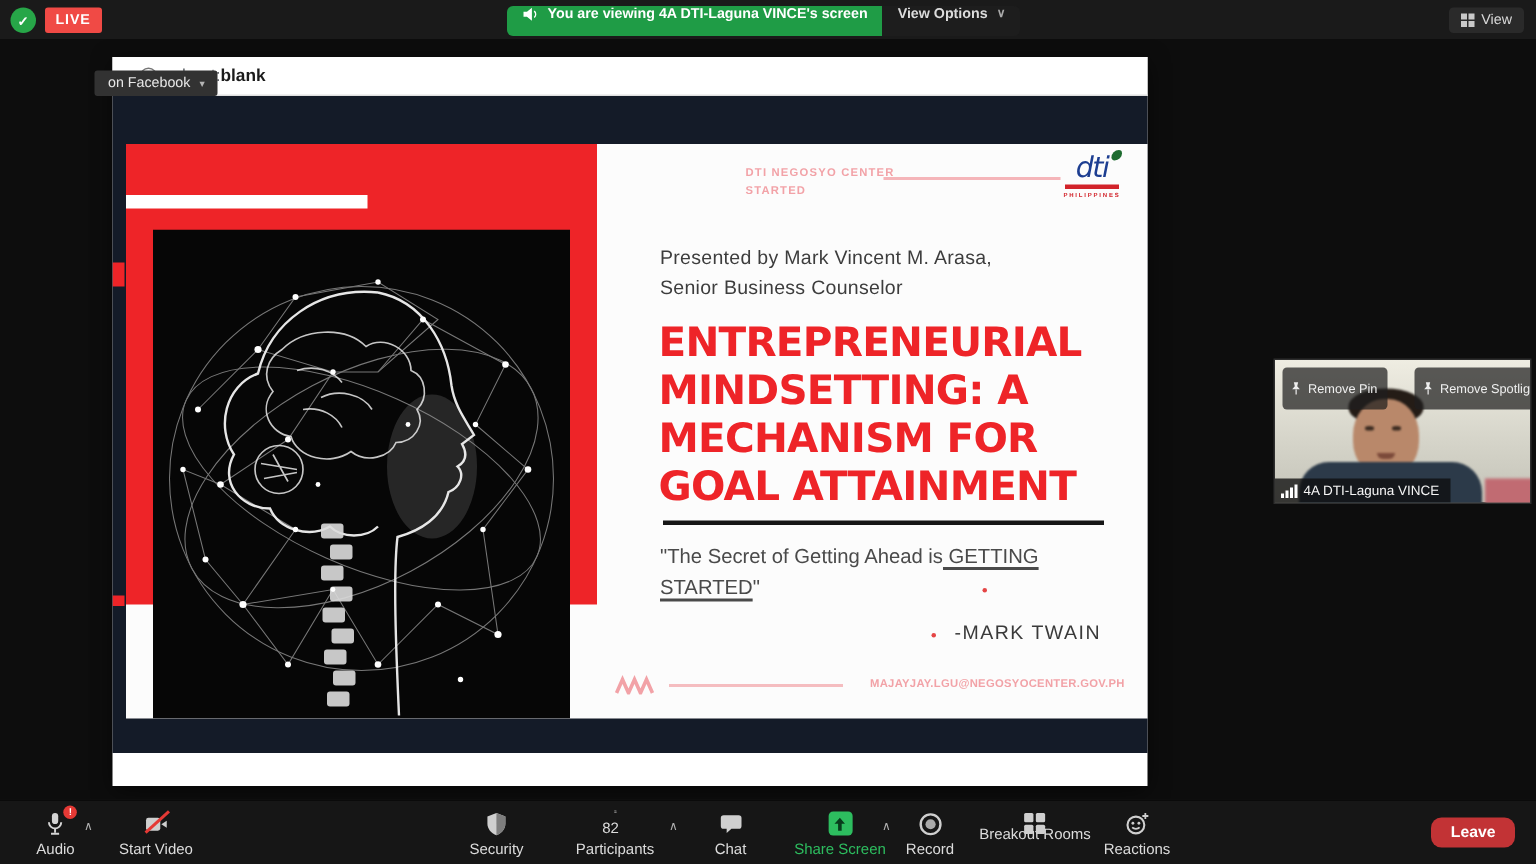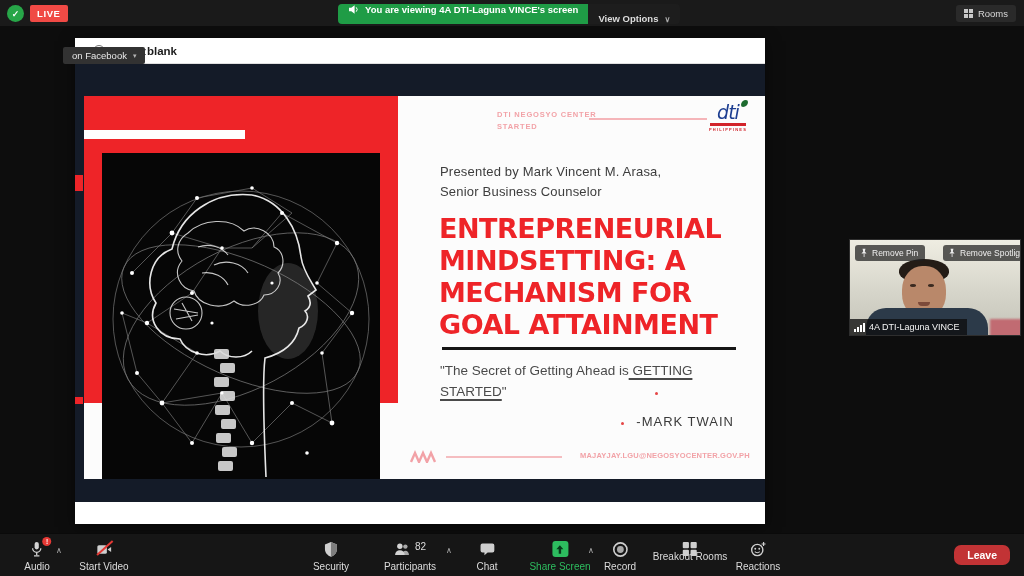--- a/index.html
+++ b/index.html
@@ -12,21 +12,21 @@
   .shield-badge { position:absolute; left:7px; top:5px; width:17px; height:17px; border-radius:50%;
     background:#27a648; color:#fff; font-size:9px; font-weight:bold; display:flex; align-items:center; justify-content:center; }
   .live-badge { position:absolute; left:30px; top:5px; height:17px; padding:0 7px; background:var(--live_red,#f04a45);
     color:#fff; font-size:9.5px; font-weight:bold; letter-spacing:.6px; border-radius:2px; display:flex; align-items:center; }
   .fb-chip { position:absolute; left:63px; top:5px; height:17px; padding:0 9px; background:#323232; border-radius:2px;
     color:#e8e8e8; font-size:9.5px; display:flex; align-items:center; gap:6px;margin-top:42px; }
   .fb-chip .caret { font-size:7px; color:#b5b5b5; }
   .banner-group { position:absolute; left:338px; top:4px; height:20px; display:flex; }
   .share-banner { background:var(--banner_green,#1f9c46); border-radius:4px 0 0 4px; display:flex; align-items:flex-start;
     gap:6px; padding:0 10px; color:#fff; font-size:9.5px; font-weight:600; }
-  .view-options { background:#1d1d1d; border-radius:0 4px 4px 0; display:flex; align-items:flex-end; gap:6px;
+  .view-options { background:#1d1d1d; border-radius:0 4px 4px 0; display:flex; align-items:flex-start; gap:6px;
     padding:0 10px; color:#dcdcdc; font-size:9.5px; font-weight:600; cursor:default; }
   .view-options .chev { font-size:8px; color:#aaa; }
   .view-btn { position:absolute; right:8px; top:5px; height:17px; padding:0 8px; background:#2a2a2a; border-radius:3px;
     display:flex; align-items:center; gap:5px; color:#d9d9d9; font-size:9.5px; }
   .grid-icon { display:grid; grid-template-columns:4px 4px; grid-gap:1px; }
   .grid-icon i { width:4px; height:4px; background:#c9c9c9; }
 
   
   .share-area { position:absolute; left:0; top:26px; width:1024px; height:507px; background:#0d0d0d; }
   .edge-window { position:absolute; left:75px; top:12px; width:690px; height:486px; background:#fff;
@@ -76,31 +76,31 @@
 
   
   .video-tile { position:absolute; left:849px; top:239px; width:172px; height:97px; overflow:hidden;
     border:1px solid #2e2e2e; background:linear-gradient(180deg,#efede2 0%,#d6d5ca 55%,#c4c3b8 100%); z-index:50; }
   .vt-head { position:absolute; left:52px; top:26px; width:44px; height:52px; border-radius:46%; background:#b9886a; filter:blur(.6px); }
   .vt-hair { position:absolute; left:49px; top:19px; width:50px; height:24px; border-radius:50% 50% 45% 45%; background:#241c16; filter:blur(.6px); }
   .vt-eye { position:absolute; width:6px; height:2.5px; border-radius:50%; background:#3a2a20; filter:blur(.6px); }
   .vt-mouth { position:absolute; left:68px; top:62px; width:12px; height:4px; border-radius:0 0 8px 8px; background:#7c4a3a; filter:blur(.7px); }
   .vt-body { position:absolute; left:16px; top:68px; width:122px; height:40px; border-radius:20px 20px 0 0; background:#2c3a49; filter:blur(.7px); }
   .vt-blob { position:absolute; left:140px; top:79px; width:34px; height:20px; background:#c16b72; filter:blur(1.2px); }
-  .vt-pill { position:absolute; top:5px; height:16px; display:flex; align-items:center; gap:4px; padding:0 7px 0 5px;
+  .vt-pill { position:absolute; top:5px; height:28px; display:flex; align-items:center; gap:4px; padding:0 7px 0 5px;
     background:rgba(30,30,30,.72); border-radius:3px; color:#f0f0f0; font-size:8.5px; white-space:nowrap; }
   .name-bar { position:absolute; left:0; bottom:0; height:16px; display:flex; align-items:center; gap:4px;
     padding:0 7px 0 4px; background:rgba(14,14,14,.78); color:#f5f5f5; font-size:9px; }
   .signal { display:flex; align-items:flex-end; gap:1px; height:10px; }
   .signal i { width:2px; background:#fff; }
 
   
   .toolbar { position:absolute; left:0; top:533px; width:1024px; height:43px; background:#161616; border-top:1px solid #0a0a0a; z-index:60; }
   .tb-item { position:absolute; top:6px; transform:translateX(-50%); display:flex; flex-direction:column; align-items:center; gap:3px; }
-  .tb-icon { height:18px; display:flex; align-items:center; justify-content:center; gap:4px; position:relative; }
+  .tb-icon { height:18px; display:flex; align-items:center; justify-content:center; gap:4px; position:relative;flex-direction:column; }
   .tb-label { font-size:10px; color:#dcdcdc; white-space:nowrap; }
   .tb-label.green { color:var(--share_green,#2dbd5f); }
   .tb-count { font-size:10px; color:#dcdcdc; align-self:flex-start; margin-top:1px; }
   .tb-chev { position:absolute; top:12px; font-size:8px; color:#b0b0b0; }
   .mic-badge { position:absolute; top:-3px; right:-7px; width:9px; height:9px; border-radius:50%; background:#e53935;
     color:#fff; font-size:6.5px; font-weight:bold; display:flex; align-items:center; justify-content:center; }
   .cam-slash { position:absolute; left:-2px; top:7px; width:21px; height:2px; background:#e53935; transform:rotate(-42deg); }
   .share-box { width:16px; height:16px; border-radius:3px; background:var(--share_green,#2dbd5f); display:flex; align-items:center; justify-content:center; }
   .leave-btn { position:absolute; right:14px; top:11px; padding:4px 13px; background:var(--leave_red,#c23335);
     border-radius:7px; color:#fff; font-size:10.5px; font-weight:600; }
@@ -132,21 +132,21 @@
         <span class="chev">∨</span>
       </div>
     </div>
     <div class="view-btn">
       <span class="grid-icon">
           <i></i>
           <i></i>
           <i></i>
           <i></i>
         </span>
-      <span>Rooms</span>
+      <span>View</span>
     </div>
   </div>
 
   <div class="share-area">
     <div class="edge-window">
       <div class="address-bar">
         <span class="info-icon">i</span>
         <span class="url"><span class="scheme">about:</span><span class="host">blank</span></span>
       </div>
       <div class="viewport">

